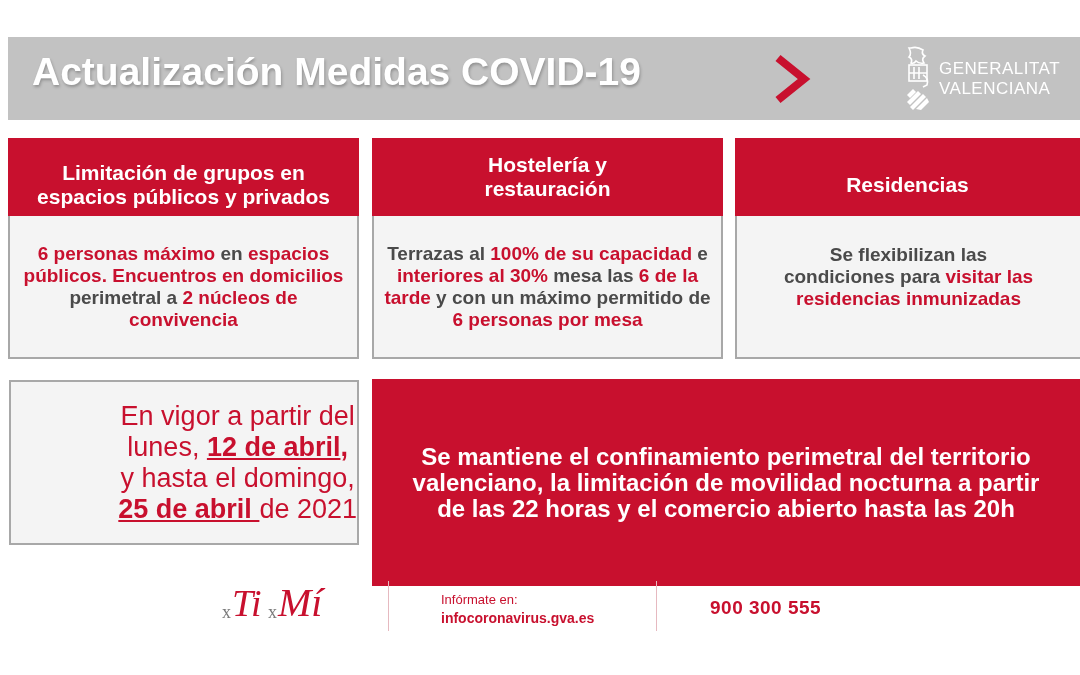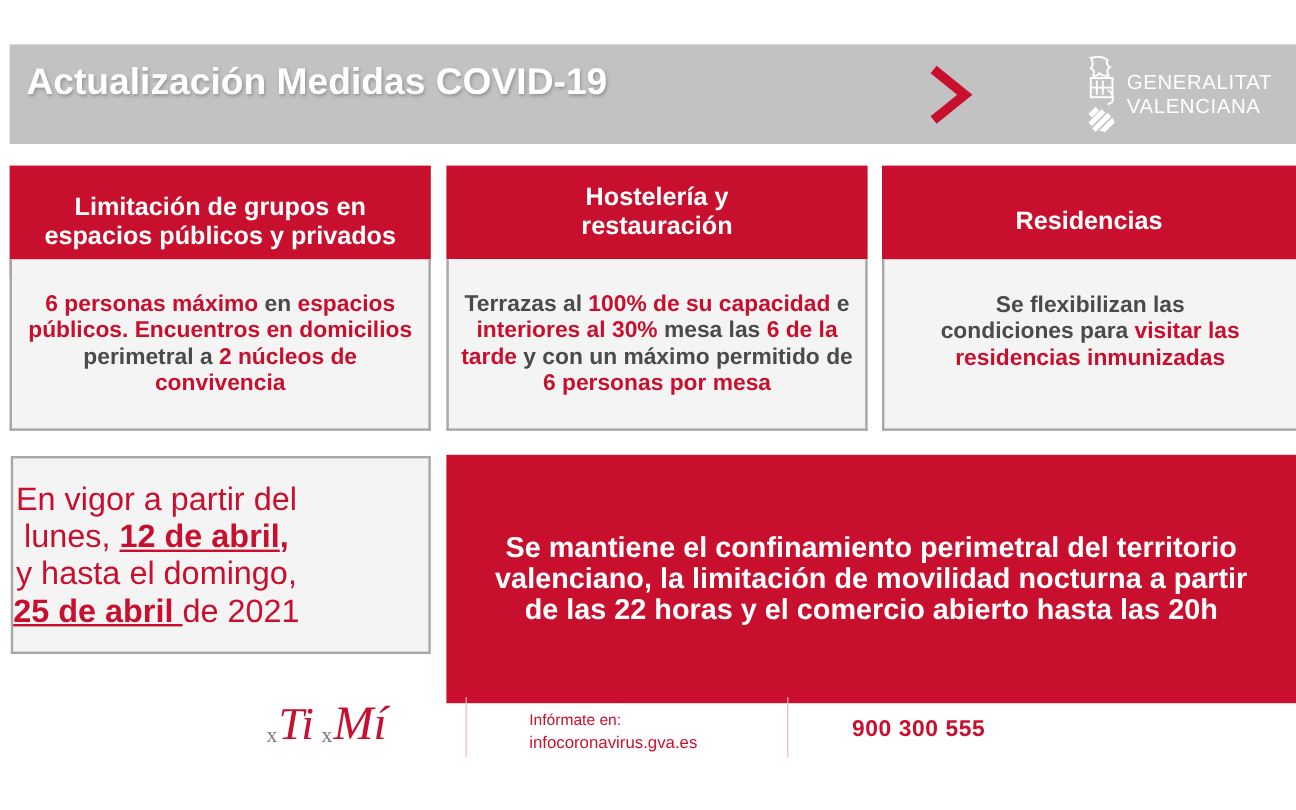--- a/index.html
+++ b/index.html
@@ -4,22 +4,22 @@
   <style>
     * { box-sizing: border-box; margin: 0; padding: 0; }
     html, body { width: 1080px; height: 675px; background: #ffffff; overflow: hidden; }
     body { position: relative; font-family: "Liberation Sans", "DejaVu Sans", sans-serif; }
 
     .header-bar {
       position: absolute; left: 8px; top: 37px; width: 1072px; height: 83px;
       background: #c2c2c2;
     }
     .header-title {
-      position: absolute; left: 22px; top: 50px;
-      font-size: 31px; font-weight: bold; color: #ffffff; letter-spacing: 0px;
+      position: absolute; left: 32px; top: 50px;
+      font-size: 39px; font-weight: bold; color: #ffffff; letter-spacing: 0px;
       text-shadow: 1px 2px 3px rgba(0,0,0,0.25);
       white-space: nowrap;
     }
     .chevron {
       position: absolute; left: 772px; top: 54px; width: 40px; height: 50px;
     }
     .gv-logo {
       position: absolute; left: 903px; top: 45px; width: 170px; height: 68px;
     }
     .gv-shield { position: absolute; left: 0; top: 0; width: 32px; height: 68px; }
@@ -42,21 +42,21 @@
       display: flex; align-items: center; justify-content: center;
       text-align: center; font-weight: bold; font-size: 19px; line-height: 22px;
       color: #4a4a4a; padding: 0 10px;
     }
     .red { color: #c8102e; }
     .grey { color: #4a4a4a; }
 
     .date-box {
       position: absolute; left: 9px; top: 380px; width: 350px; height: 165px;
       background: #f4f4f4; border: 2px solid #a8a8a8;
-      display: flex; align-items: center; justify-content: flex-start; text-align: center;
+      display: flex; align-items: center; justify-content: flex-end; text-align: center;
       color: #c8102e; font-size: 27px; line-height: 31px;
     }
     .date-box b { text-decoration: underline; }
 
     .notice-box {
       position: absolute; left: 372px; top: 379px; width: 708px; height: 207px;
       background: #c8102e; color: #ffffff;
       display: flex; align-items: center; justify-content: center; text-align: center;
       font-weight: bold; font-size: 24px; line-height: 26px; padding: 0 40px;
     }
@@ -64,21 +64,21 @@
     .footer-logo {
       position: absolute; left: 222px; top: 578px; width: 120px; height: 50px;
     }
     .footer-divider {
       position: absolute; width: 1px; background: #e6b9c0;
     }
     .info-label {
       position: absolute; left: 441px; top: 592px; font-size: 13px; color: #c8102e;
     }
     .info-url {
-      position: absolute; left: 441px; top: 610px; font-size: 14px; font-weight: normal; color: #c8102e;
+      position: absolute; left: 441px; top: 610px; font-size: 14px; font-weight: bold; color: #c8102e;
     }
     .phone {
       position: absolute; left: 710px; top: 597px; font-size: 19px; font-weight: bold; color: #c8102e; letter-spacing: 0.5px;
     }
   </style>
 </head>
 <body>
 
 <div class="header-bar"></div>
 <div class="header-title">Actualización Medidas COVID-19</div>

